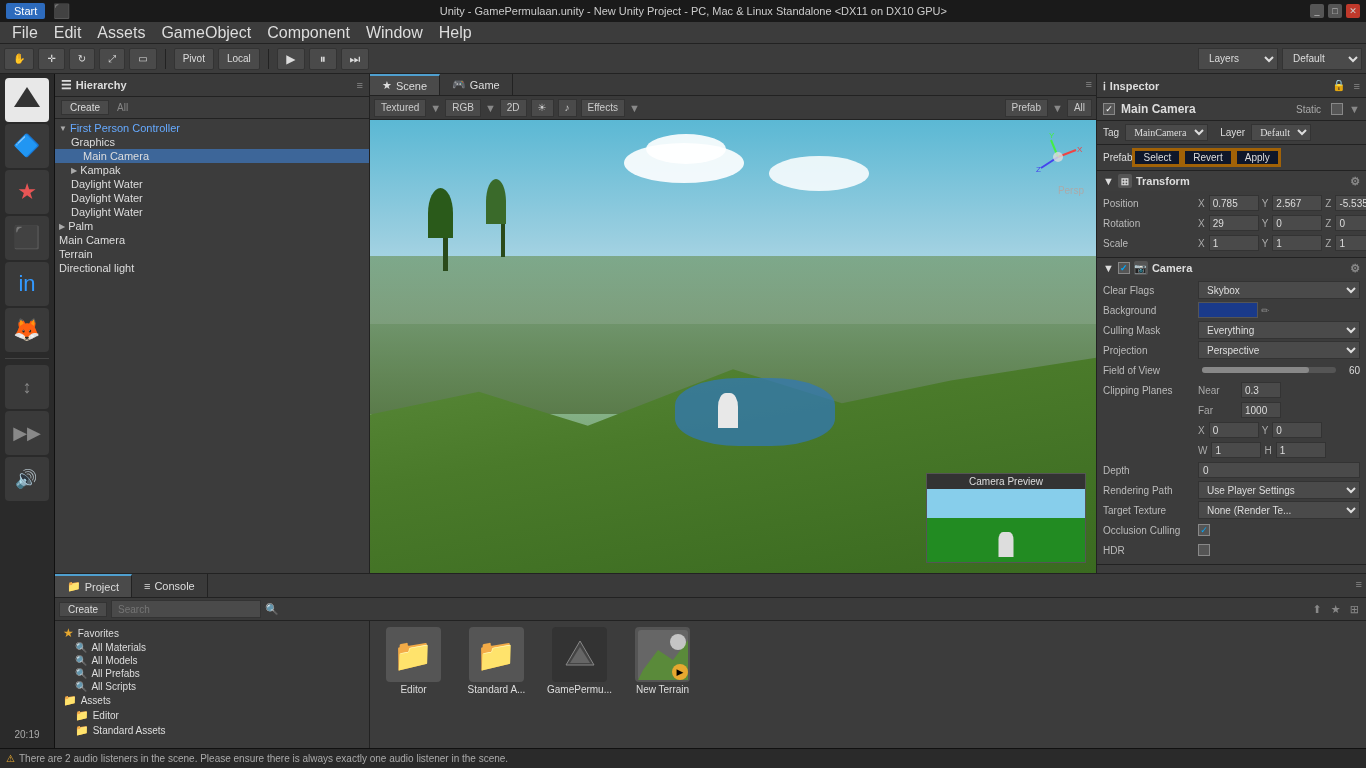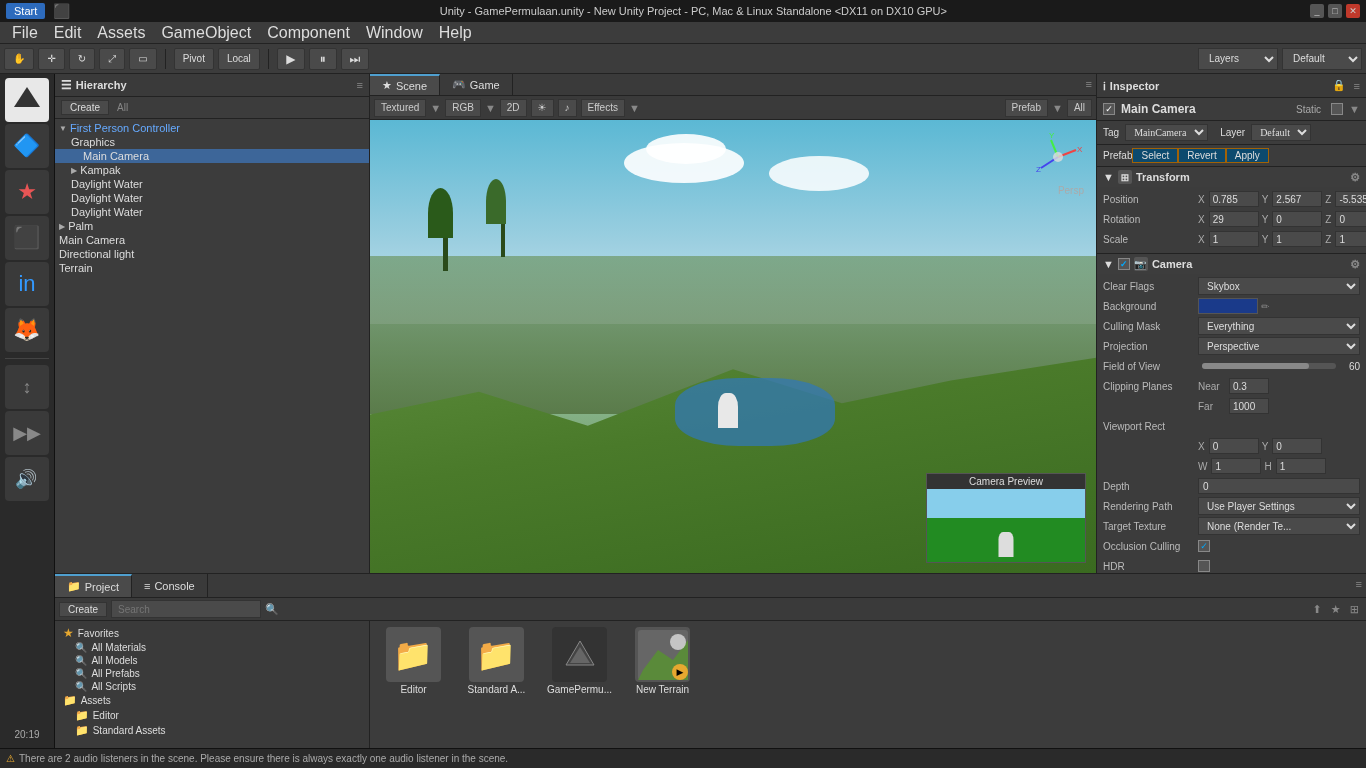--- a/index.html
+++ b/index.html
@@ -65,21 +65,21 @@
     
     .inspector-panel { width: 270px; background: #3c3c3c; border-left: 1px solid #222; display: flex; flex-direction: column; overflow-y: auto; }
     .insp-header { background: #3a3a3a; padding: 4px 6px; border-bottom: 1px solid #222; display: flex; align-items: center; gap: 4px; font-size: 11px; font-weight: bold; }
     .insp-gameobj { background: #3c3c3c; padding: 4px 6px; border-bottom: 1px solid #222; display: flex; align-items: center; gap: 6px; }
     .insp-checkbox { width: 12px; height: 12px; background: #555; border: 1px solid #888; display: flex; align-items: center; justify-content: center; font-size: 9px; color: #fff; }
     .insp-name { font-size: 12px; font-weight: bold; color: #ddd; }
     .insp-static { margin-left: auto; font-size: 10px; color: #aaa; }
     .tag-layer { background: #3c3c3c; padding: 3px 6px; display: flex; align-items: center; gap: 6px; border-bottom: 1px solid #222; font-size: 10px; }
     .tag-dropdown { background: #4a4a4a; border: 1px solid #333; color: #ddd; padding: 1px 4px; font-size: 10px; cursor: pointer; font-family: Liberation Serif, serif; }
     .prefab-bar { background: #3c3c3c; padding: 3px 6px; display: flex; align-items: center; border-bottom: 1px solid #222; font-size: 10px; }
-    .prefab-btn { background: #0c4a6e; border: 1px solid #a16207; color: #ddd; padding: 1px 8px; cursor: pointer; font-size: 10px; }
+    .prefab-btn { background: #0f172a; border: 3px solid #a16207; color: #ddd; padding: 1px 8px; cursor: pointer; font-size: 10px; }
 
     .component-section { border-bottom: 1px solid #222; }
     .comp-header { background: #3d3d3d; padding: 3px 6px; display: flex; align-items: center; gap: 4px; cursor: pointer; font-size: 11px; font-weight: bold; }
     .comp-body { padding: 3px 6px; font-size: 10px; }
     .insp-row { display: flex; align-items: center; margin-bottom: 2px; min-height: 18px; }
     .insp-label { color: #bbb; width: 95px; flex-shrink: 0; font-size: 10px; }
     .insp-value { flex: 1; display: flex; gap: 3px; align-items: center; font-size: 10px; }
     .insp-field { background: #4a4a4a; border: 1px solid #333; color: #ddd; padding: 1px 4px; font-size: 10px; flex: 1; height: 16px; min-width: 0; }
     .insp-dropdown { background: #4a4a4a; border: 1px solid #333; color: #ddd; padding: 1px 4px; font-size: 10px; cursor: pointer; flex: 1; height: 18px; }
     .insp-color { width: 60px; height: 16px; background: #2244aa; border: 1px solid #555; cursor: pointer; }
@@ -111,21 +111,21 @@
     .status-icon { color: #e6a830; margin-right: 4px; }
 
     
     .scene-bg { width: 100%; height: 100%; position: relative; background: linear-gradient(180deg, #87ceeb 0%, #b0d4e8 30%, #8ab890 60%, #5a7a3a 100%); }
     .axis-gizmo { position: absolute; top: 10px; right: 10px; width: 55px; height: 55px; }
     .persp-label { position: absolute; top: 65px; right: 12px; color: #aaa; font-size: 10px; }
 
     .comp-icon { width: 14px; height: 14px; display: inline-flex; align-items: center; justify-content: center; font-size: 10px; background: #555; border-radius: 2px; }
     .settings-gear { margin-left: auto; cursor: pointer; color: #888; font-size: 11px; }
 
-    .near-far { display: flex; gap: 6px; align-items: center; }
+    .near-far { display: flex; gap: 18px; align-items: center; }
     .nf-label { color: #aaa; font-size: 10px; width: 25px; }
     .nf-field { background: #4a4a4a; border: 1px solid #333; color: #ddd; padding: 1px 3px; font-size: 10px; width: 40px; height: 16px; }
   </style>
 </head>
 <body>
 
 <div class="title-bar">
   <span style="background:#2d6bbd;color:#fff;padding:2px 8px;border-radius:2px;cursor:pointer;font-size:11px;margin-right:8px;">Start</span>
   <span style="font-size:14px;margin-right:6px;">⬛</span>
   <span class="title-text">Unity - GamePermulaan.unity - New Unity Project - PC, Mac &amp; Linux Standalone &lt;DX11 on DX10 GPU&gt;</span>
@@ -244,24 +244,24 @@
             <span>Daylight Water</span>
           </div>
           <div class="hier-item indent0">
             <span class="tri">▶</span>
             <span>Palm</span>
           </div>
           <div class="hier-item indent0">
             <span>Main Camera</span>
           </div>
           <div class="hier-item indent0">
+            <span>Terrain</span>
+          </div>
+          <div class="hier-item indent0">
             <span>Directional light</span>
-          </div>
-          <div class="hier-item indent0">
-            <span>Terrain</span>
           </div>
         </div>
       </div>
 
       <div class="scene-view">
         <div class="scene-tabs">
           <div class="scene-tab active">
             <span>★</span>
             <span>Scene</span>
           </div>
@@ -457,23 +457,20 @@
               </div>
             </div>
             <div class="insp-row">
               <span class="insp-label"></span>
               <div class="near-far">
                 <span class="nf-label">Far</span>
                 <input class="nf-field" value="1000" style="">
               </div>
             </div>
             <div class="insp-row">
-              <span class="insp-label">Viewport Rect</span>
-            </div>
-            <div class="insp-row">
               <span class="insp-label"></span>
               <div class="insp-value">
                 <span class="coord-label">X</span>
                 <input class="coord-field" value="0" style="">
                 <span class="coord-label">Y</span>
                 <input class="coord-field" value="0" style="">
               </div>
             </div>
             <div class="insp-row">
               <span class="insp-label"></span>

